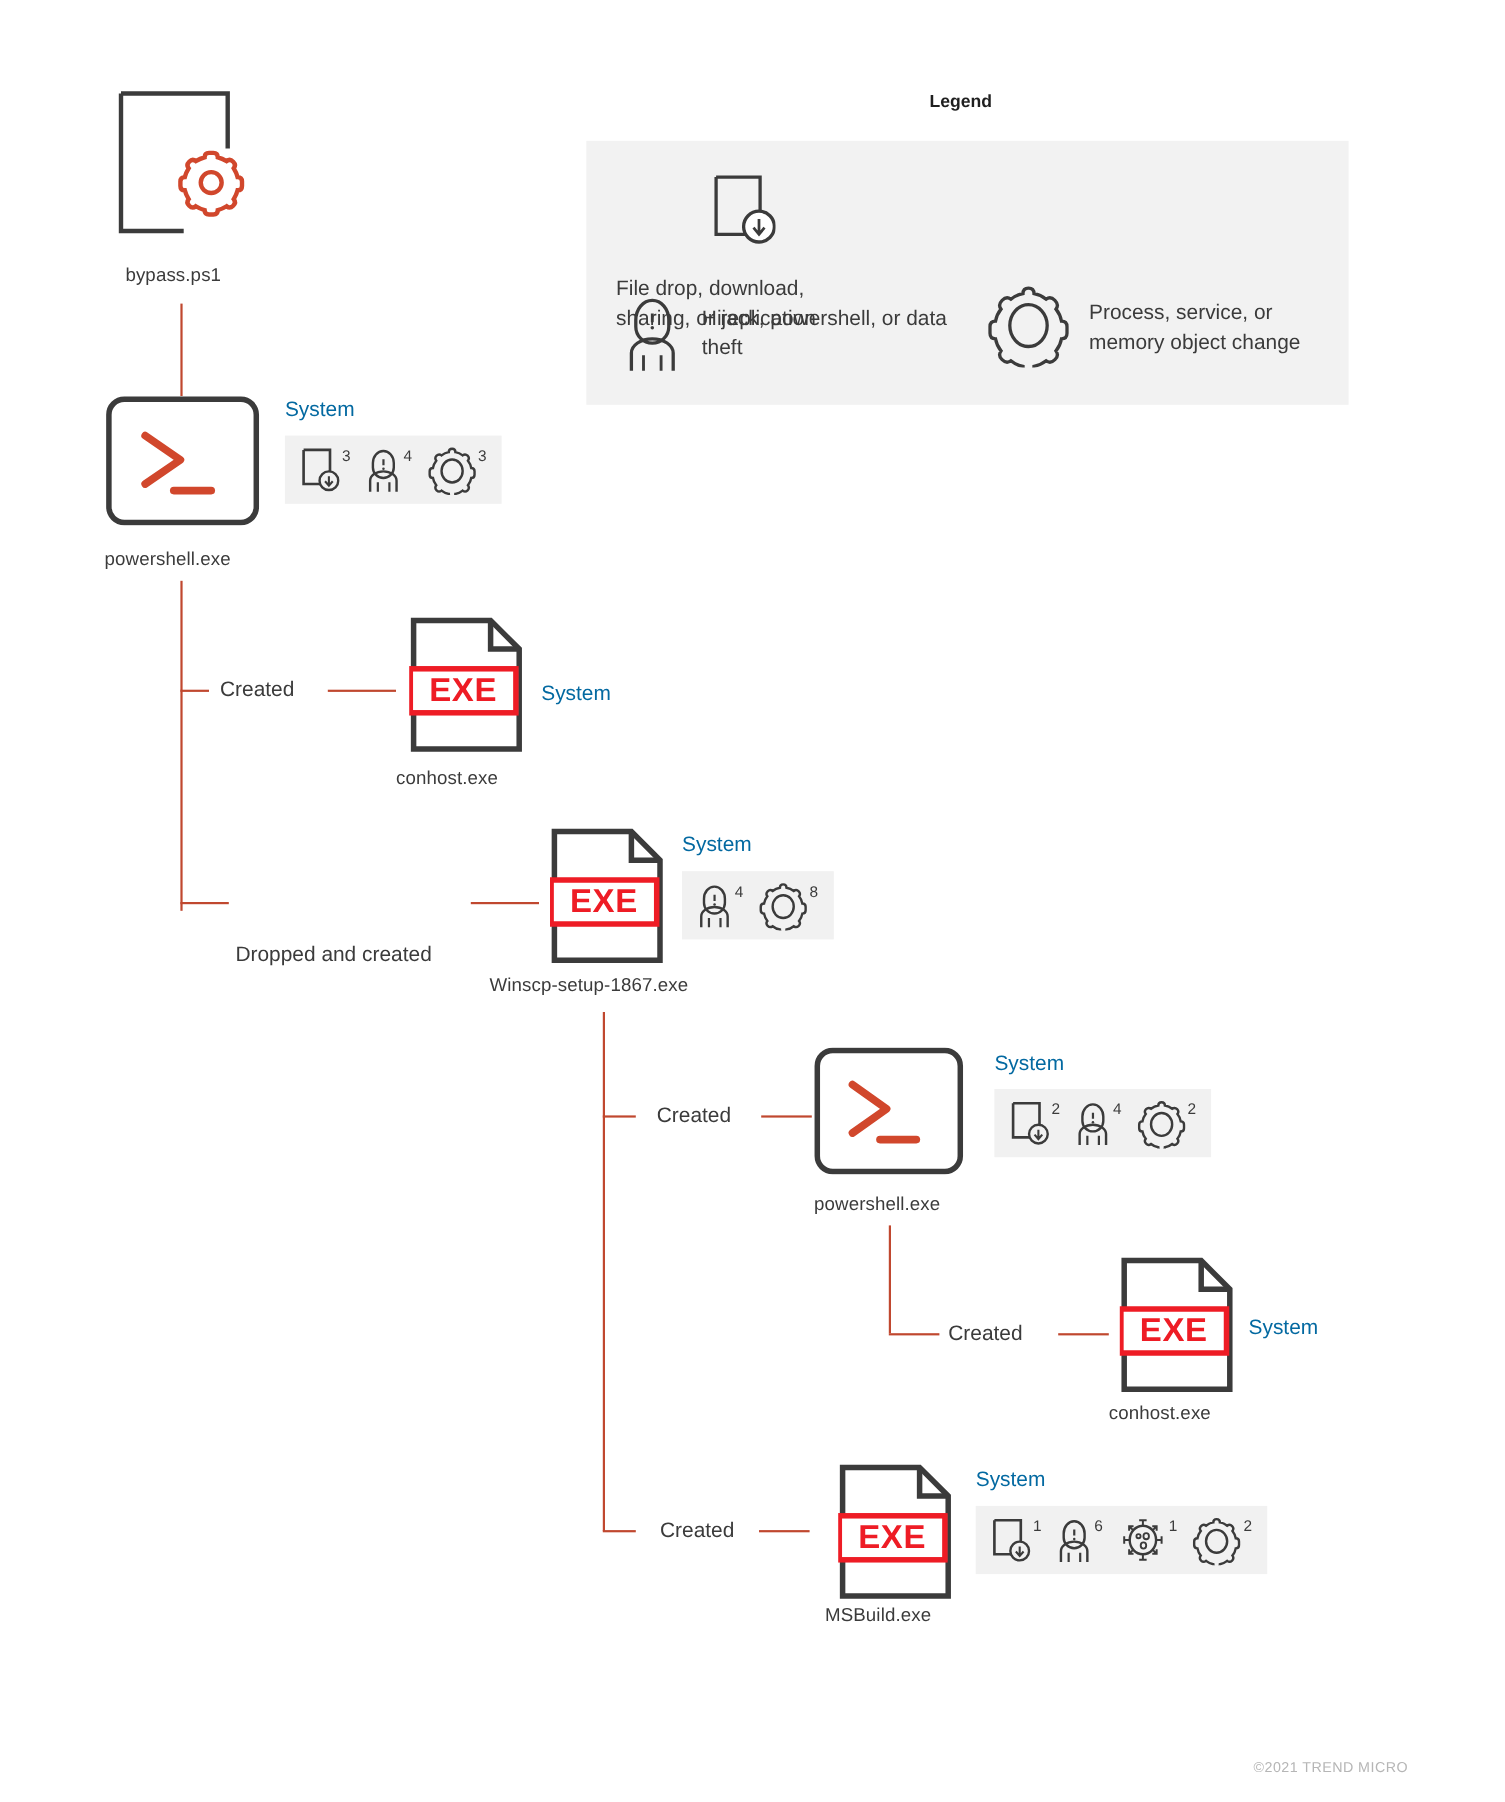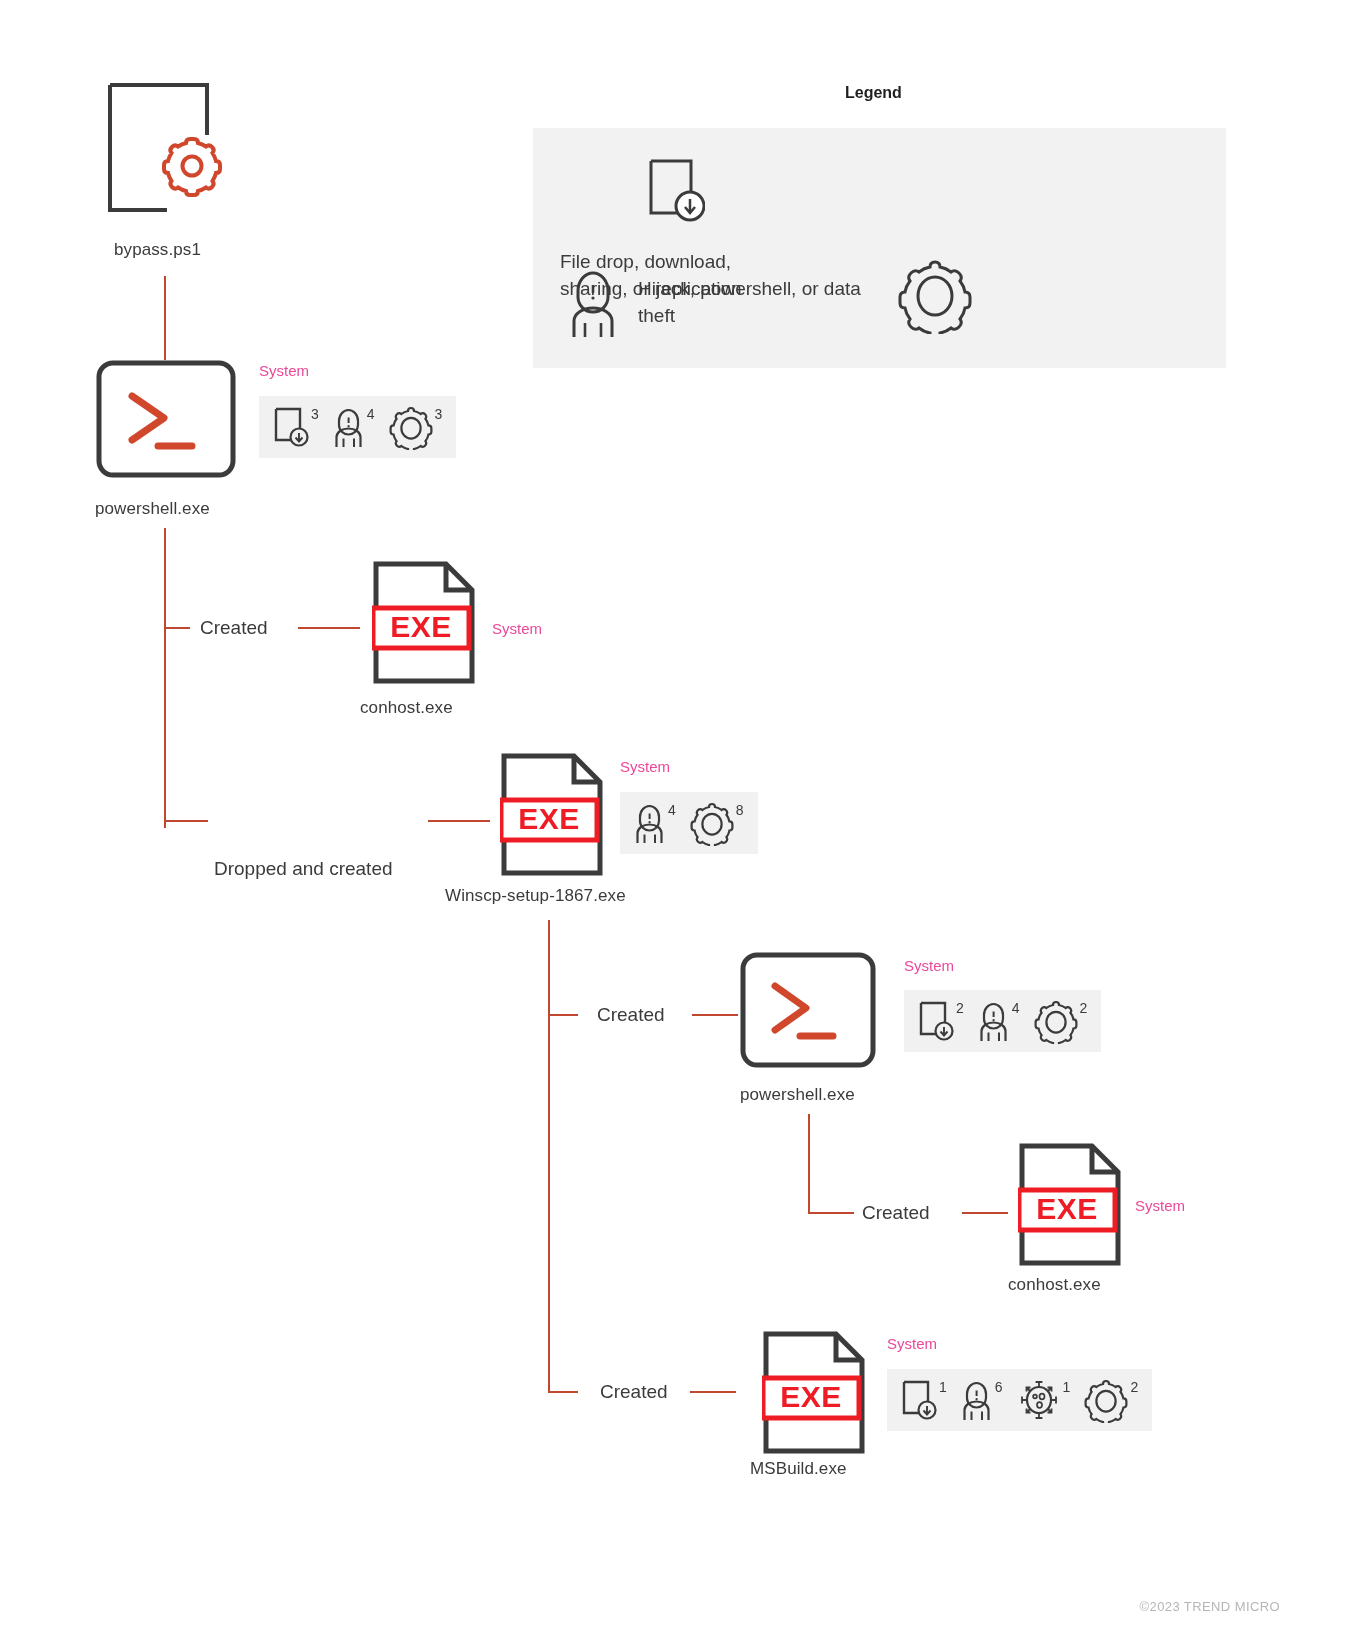--- a/index.html
+++ b/index.html
@@ -32,22 +32,22 @@
     letter-spacing: 0.1px;
   }
   .edge-label {
     position: absolute;
     font-size: 19px;
     color: #3b3b3b;
     white-space: nowrap;
   }
   .sys-label {
     position: absolute;
-    font-size: 15px;
-    color: #ec4899;
+    font-size: 19px;
+    color: #0369a1;
     white-space: nowrap;
   }
 
   
   .badge-strip {
     position: absolute;
     background: #f1f1f1;
     display: flex;
     align-items: center;
     gap: 14px;
@@ -139,20 +139,21 @@
     <span class="legend-text">Hijack, powershell, or data theft</span>
   </div>
 
   <div class="legend-item" style="left:898px; top:258px;">
     <span>
       <svg width="74" height="76" viewBox="0 0 74 76">
         <path d="M37 4 q5 0 5 5 q6 1 11 5 q4 -3 8 1 q4 4 1 8 q4 5 5 11 q5 0 5 5 v6 q0 5 -5 5 q-1 6 -5 11 q3 4 -1 8 q-4 4 -8 1 q-5 4 -11 5 q0 5 -5 5 q-5 0 -5 -5 q-6 -1 -11 -5 q-4 3 -8 -1 q-4 -4 -1 -8 q-4 -5 -5 -11 q-5 0 -5 -5 v-6 q0 -5 5 -5 q1 -6 5 -11 q-3 -4 1 -8 q4 -4 8 -1 q5 -4 11 -5 q0 -5 5 -5 z" fill="none" stroke="#3b3b3b" stroke-width="3"></path>
         <ellipse cx="37" cy="38" rx="17" ry="19" fill="none" stroke="#3b3b3b" stroke-width="3"></ellipse>
       </svg>
     </span>
+    <span class="legend-text">Process, service, or memory object change</span>
   </div>
 
   <div class="abs" style="left:105px; top:80px;">
     <span>
       <svg width="130" height="145" viewBox="0 0 130 145">
         <path d="M5 5 H102 V55" fill="none" stroke="#3b3b3b" stroke-width="4"></path>
         <path d="M5 5 V130 H62" fill="none" stroke="#3b3b3b" stroke-width="4"></path>
         <g transform="translate(58,57)">
           <path d="M31 2 q4 0 4 4 q4 1 8 3.5 q3 -2.5 6 0.5 q3 3 0.5 6 q2.5 4 3.5 8 q4 0 4 4 v4 q0 4 -4 4 q-1 4 -3.5 8 q2.5 3 -0.5 6 q-3 3 -6 0.5 q-4 2.5 -8 3.5 q0 4 -4 4 h-4 q-4 0 -4 -4 q-4 -1 -8 -3.5 q-3 2.5 -6 -0.5 q-3 -3 -0.5 -6 q-2.5 -4 -3.5 -8 q-4 0 -4 -4 v-4 q0 -4 4 -4 q1 -4 3.5 -8 q-2.5 -3 0.5 -6 q3 -3 6 -0.5 q4 -2.5 8 -3.5 q0 -4 4 -4 z" fill="none" stroke="#d1472c" stroke-width="4"></path>
           <circle cx="29" cy="29" r="9.5" fill="none" stroke="#d1472c" stroke-width="4"></circle>
@@ -407,15 +408,15 @@
         <span>
           <svg width="44" height="44" viewBox="0 0 44 44">
       <path d="M22 2 q3 0 3 3 q3.6 .6 6.6 3 q2.4 -1.8 4.5 .3 q2.1 2.1 .3 4.5 q2.4 3 3 6.6 q3 0 3 3 v3.2 q0 3 -3 3 q-.6 3.6 -3 6.6 q1.8 2.4 -.3 4.5 q-2.1 2.1 -4.5 .3 q-3 2.4 -6.6 3 q0 3 -3 3 h-0 q-3 0 -3 -3 q-3.6 -.6 -6.6 -3 q-2.4 1.8 -4.5 -.3 q-2.1 -2.1 -.3 -4.5 q-2.4 -3 -3 -6.6 q-3 0 -3 -3 v-3.2 q0 -3 3 -3 q.6 -3.6 3 -6.6 q-1.8 -2.4 .3 -4.5 q2.1 -2.1 4.5 -.3 q3 -2.4 6.6 -3 q0 -3 3 -3 z" fill="none" stroke="#3b3b3b" stroke-width="2.2"></path>
       <ellipse cx="22" cy="22.2" rx="9.6" ry="10.4" fill="none" stroke="#3b3b3b" stroke-width="2.2"></ellipse>
     </svg>
         </span>
         <span class="badge-count">2</span>
       </div>
     </div>
 
-  <div class="footer">©2023 TREND MICRO</div>
+  <div class="footer">©2021 TREND MICRO</div>
 
 </div>
 
 </body></html>

